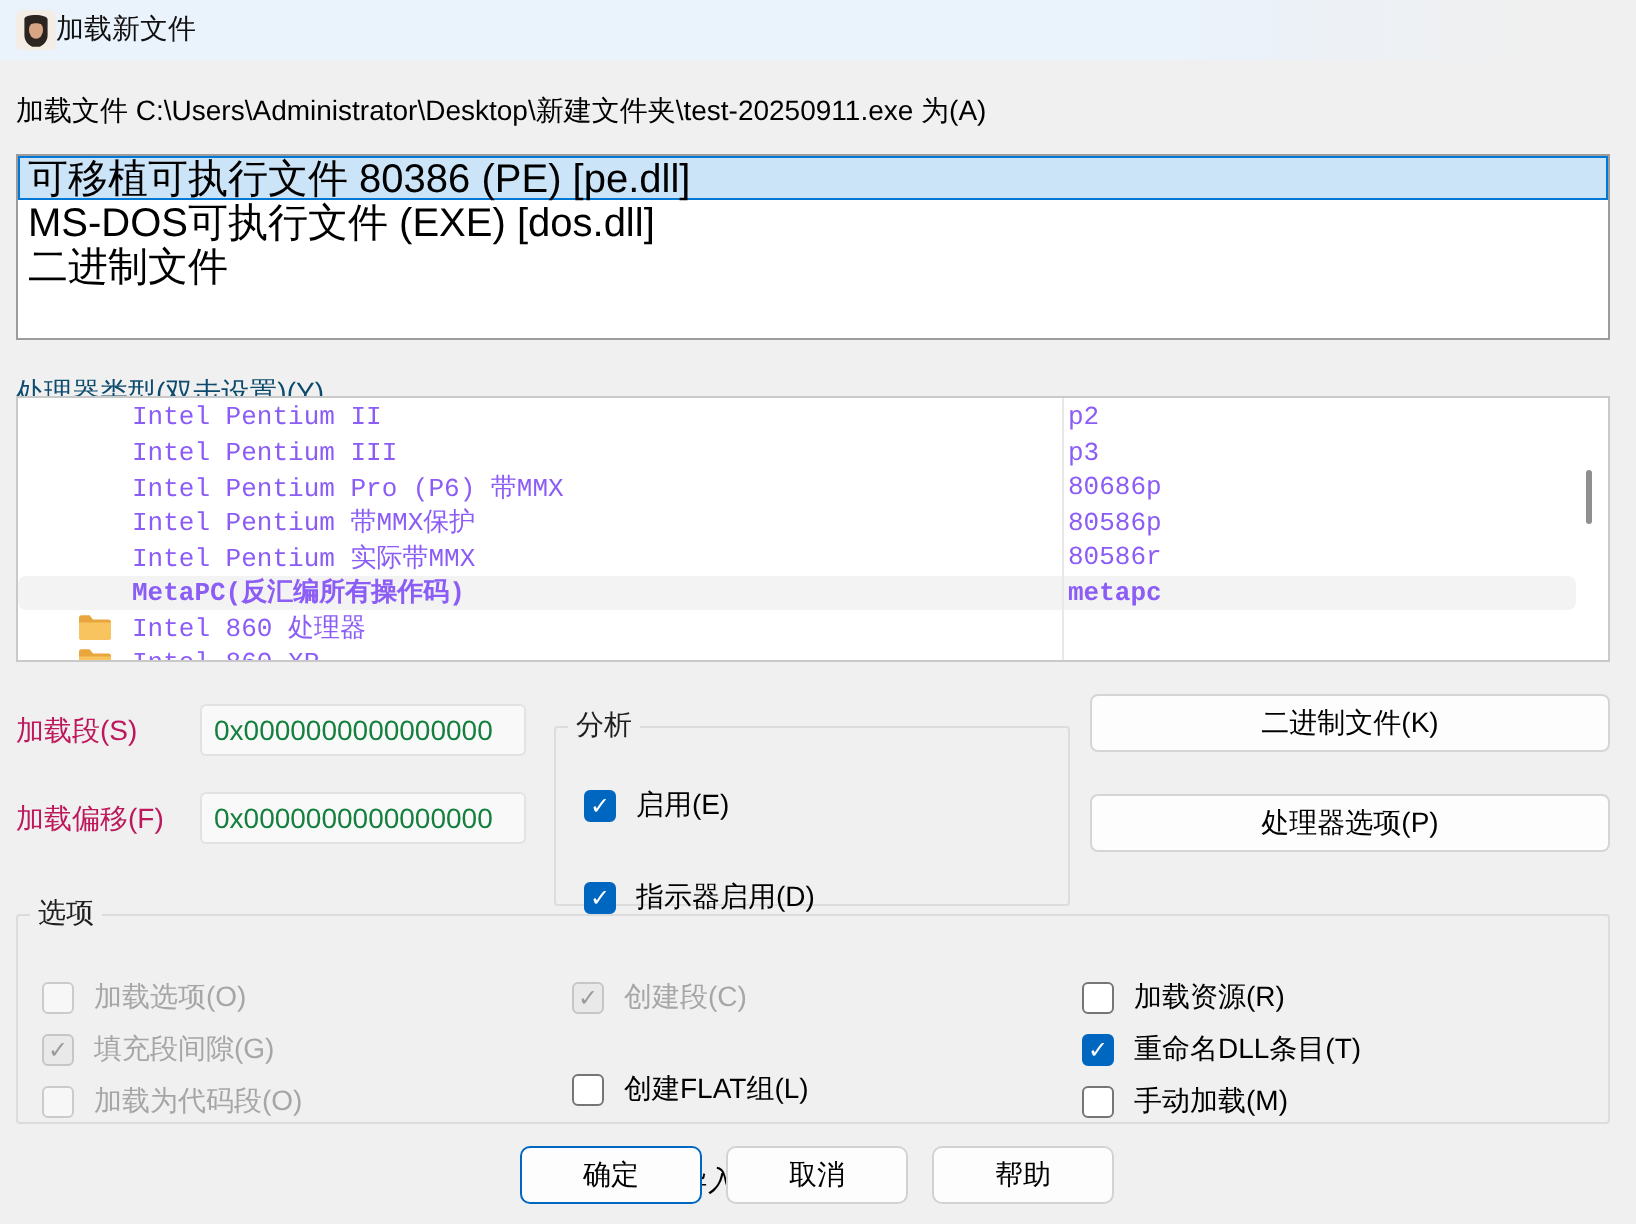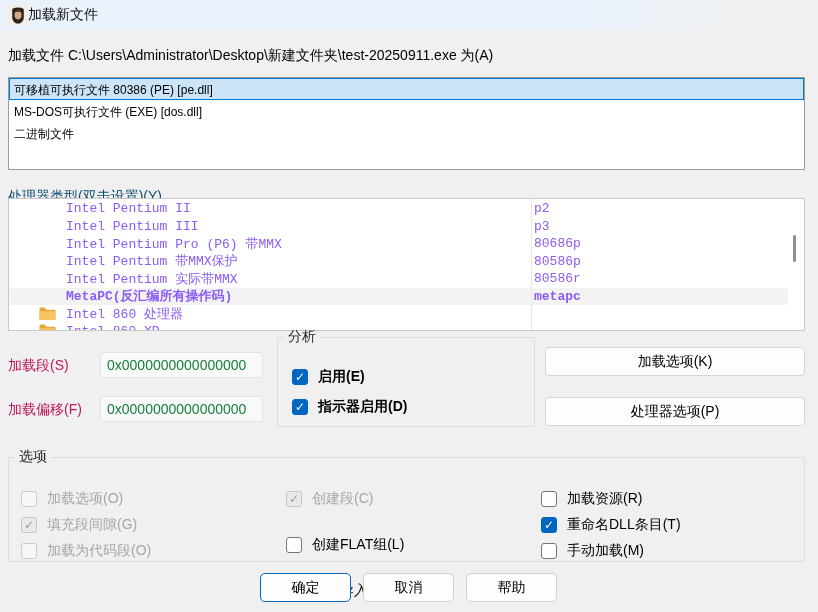--- a/index.html
+++ b/index.html
@@ -23,21 +23,21 @@
 
   
   .file-label { position:absolute; left:8px; top:47px; font-size:14px; color:#000; white-space:nowrap; }
 
   
   .loader-list {
     position:absolute; left:8px; top:77px; width:797px; height:93px;
     background:#fff; border:1px solid #9c9c9c; overflow:hidden;
   }
   .loader-item {
-    height:22px; line-height:22px; font-size:12px; color:#000;
+    height:22px; line-height:22px; font-size:20px; color:#000;
     padding-left:4px; white-space:nowrap; border:1px solid transparent;
   }
   .loader-item.selected { background:#cce4f7; border:1px solid #0078d4; }
 
   
   .proc-label { position:absolute; left:8px; top:188px; font-size:14px; color:#0c4a6e; }
   .proc-list {
     position:absolute; left:8px; top:198px; width:797px; height:133px;
     background:#fff; border:1px solid #c9c9c9; overflow:hidden;
   }
@@ -63,24 +63,24 @@
     background:#f9f9f9; border:1px solid #e2e2e2; border-radius:3px;
     color:#15803d; font-size:14px; padding:0 6px;
     font-family:"Liberation Sans","DejaVu Sans",sans-serif;
   }
 
   
   fieldset {
     position:absolute; border:1px solid #dcdcdc; border-radius:2px;
   }
   fieldset legend { font-size:14px; color:#1f1f1f; padding:0 4px; margin-left:6px; }
-  .analysis-group { left:277px; top:328px; width:258px; height:99px; }
+  .analysis-group { left:277px; top:354px; width:258px; height:99px; }
   .options-group  { left:8px;  top:448px; width:797px; height:114px; }
   .cb-col { position:absolute; top:24px; display:flex; flex-direction:column; gap:8px; }
-  .analysis-group .cb-col { left:14px; top:22px; gap:12px;font-weight:bold; }
+  .analysis-group .cb-col { left:14px; top:22px; gap:28px; }
   .options-col-1 { left:12px; }
   .options-col-2 { left:277px;gap:28px; }
   .options-col-3 { left:532px; }
 
   
   .cb-row { display:flex; align-items:center; gap:10px; height:18px; font-size:14px; color:#000; white-space:nowrap; }
   .cb-box {
     width:16px; height:16px; border-radius:3px; flex:0 0 auto;
     border:1px solid #767676; background:#fff;
     display:flex; align-items:center; justify-content:center;
@@ -209,21 +209,21 @@
           <span class="cb-label">启用(E)</span>
         </div>
         <div class="cb-row">
           <span class="cb-box checked"></span>
           <span class="cb-label">指示器启用(D)</span>
         </div>
       </div>
   </fieldset>
 
   <div class="side-buttons">
-      <button class="side-btn">加载选项(K)</button>
+      <button class="side-btn">二进制文件(K)</button>
       <button class="side-btn">处理器选项(P)</button>
     </div>
 
   <fieldset class="options-group">
     <legend>选项</legend>
     <div class="cb-col options-col-1">
         <div class="cb-row disabled">
           <span class="cb-box"></span>
           <span class="cb-label">加载选项(O)</span>
         </div>

